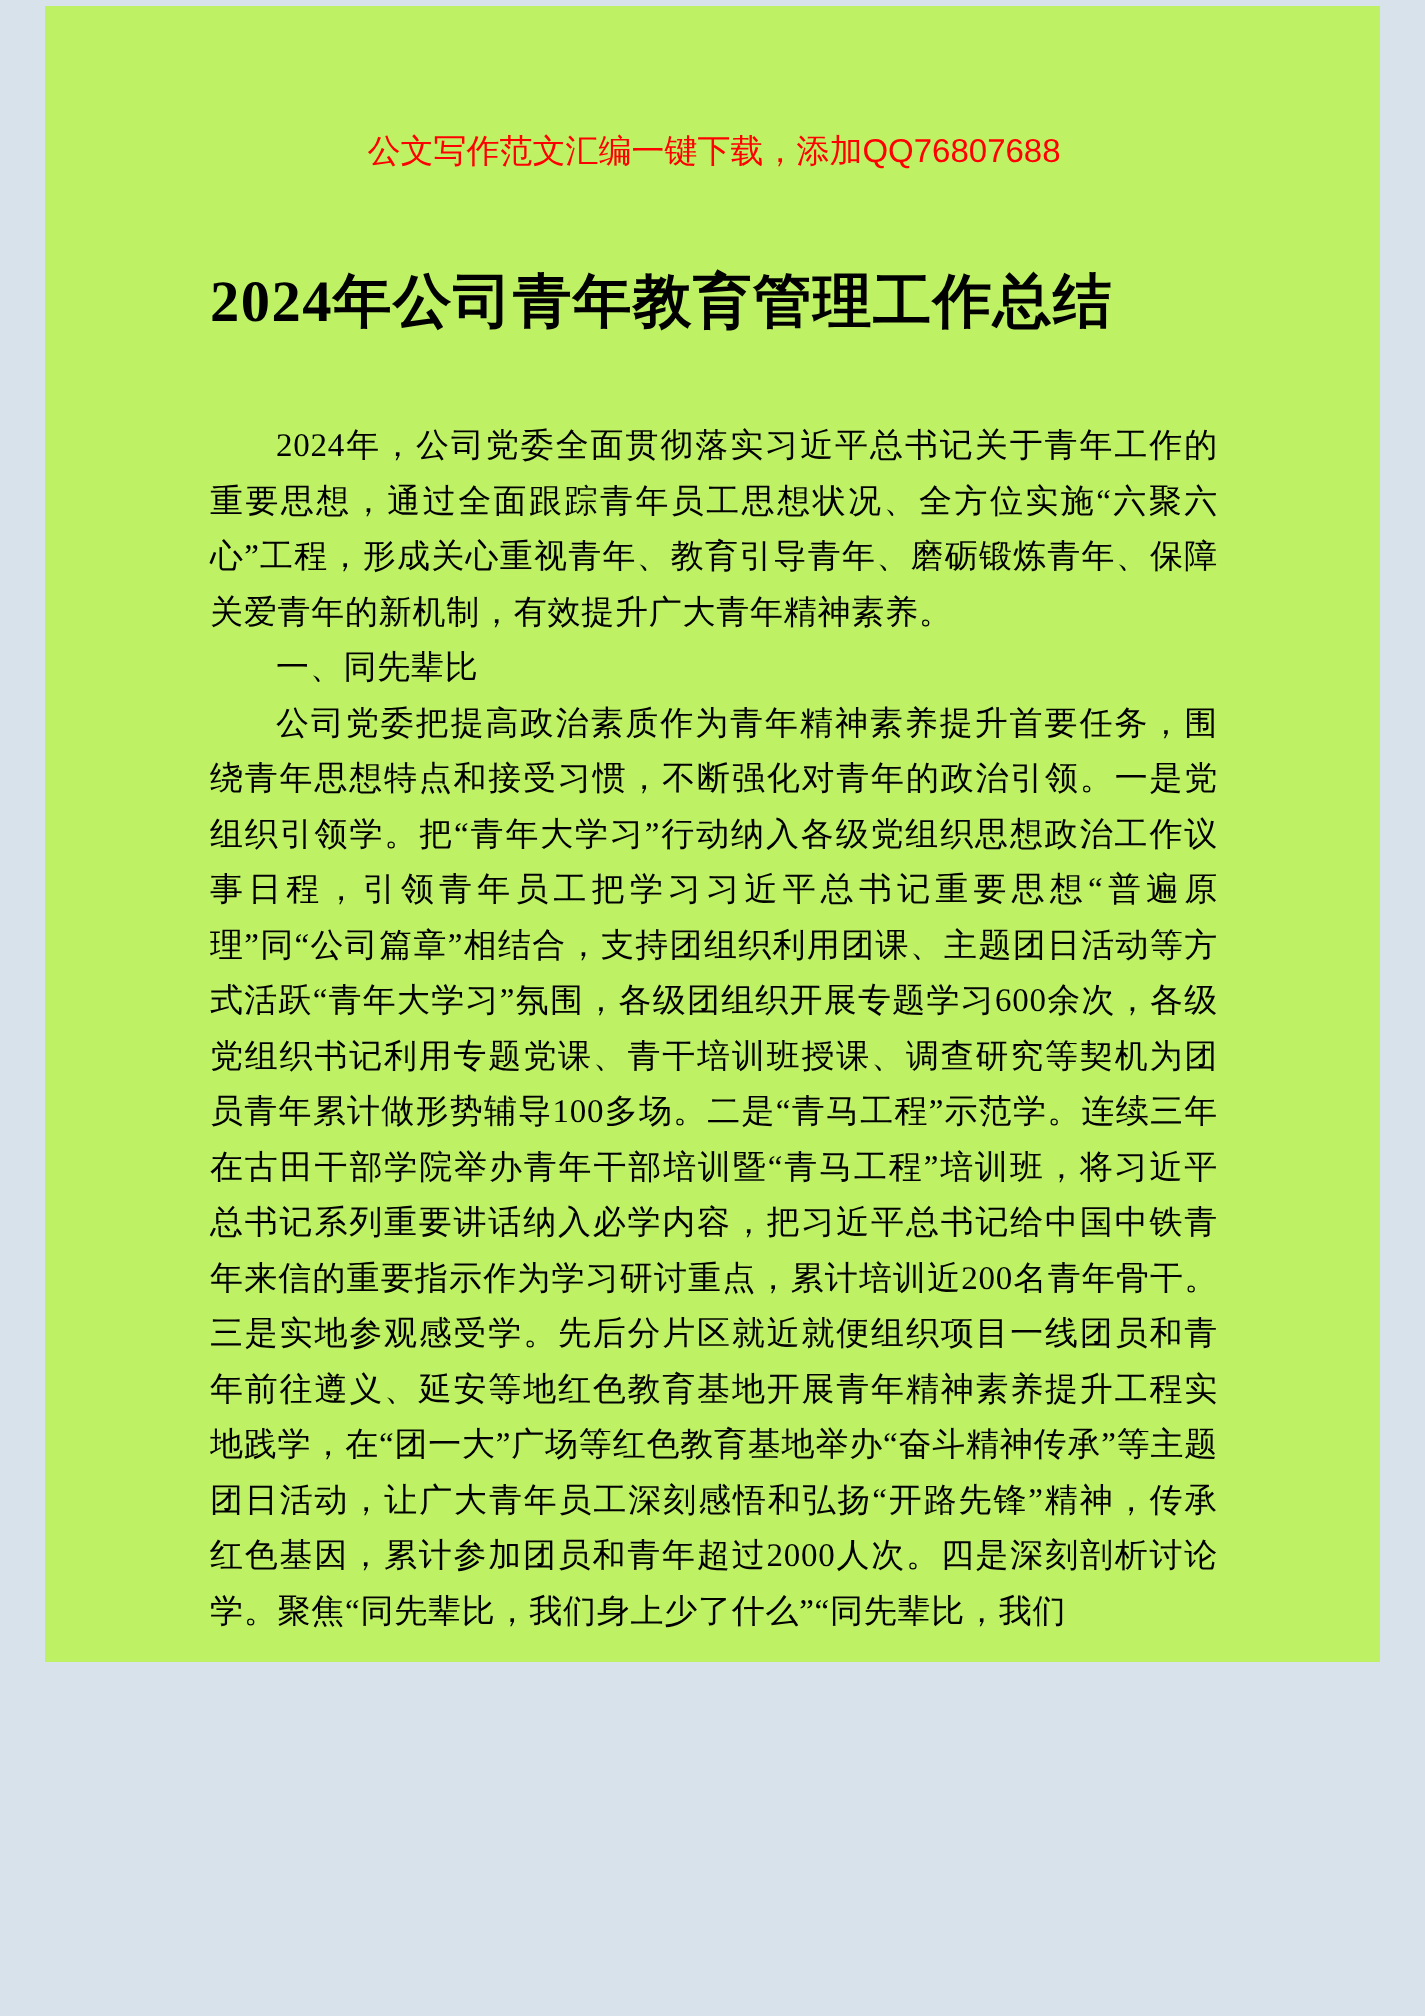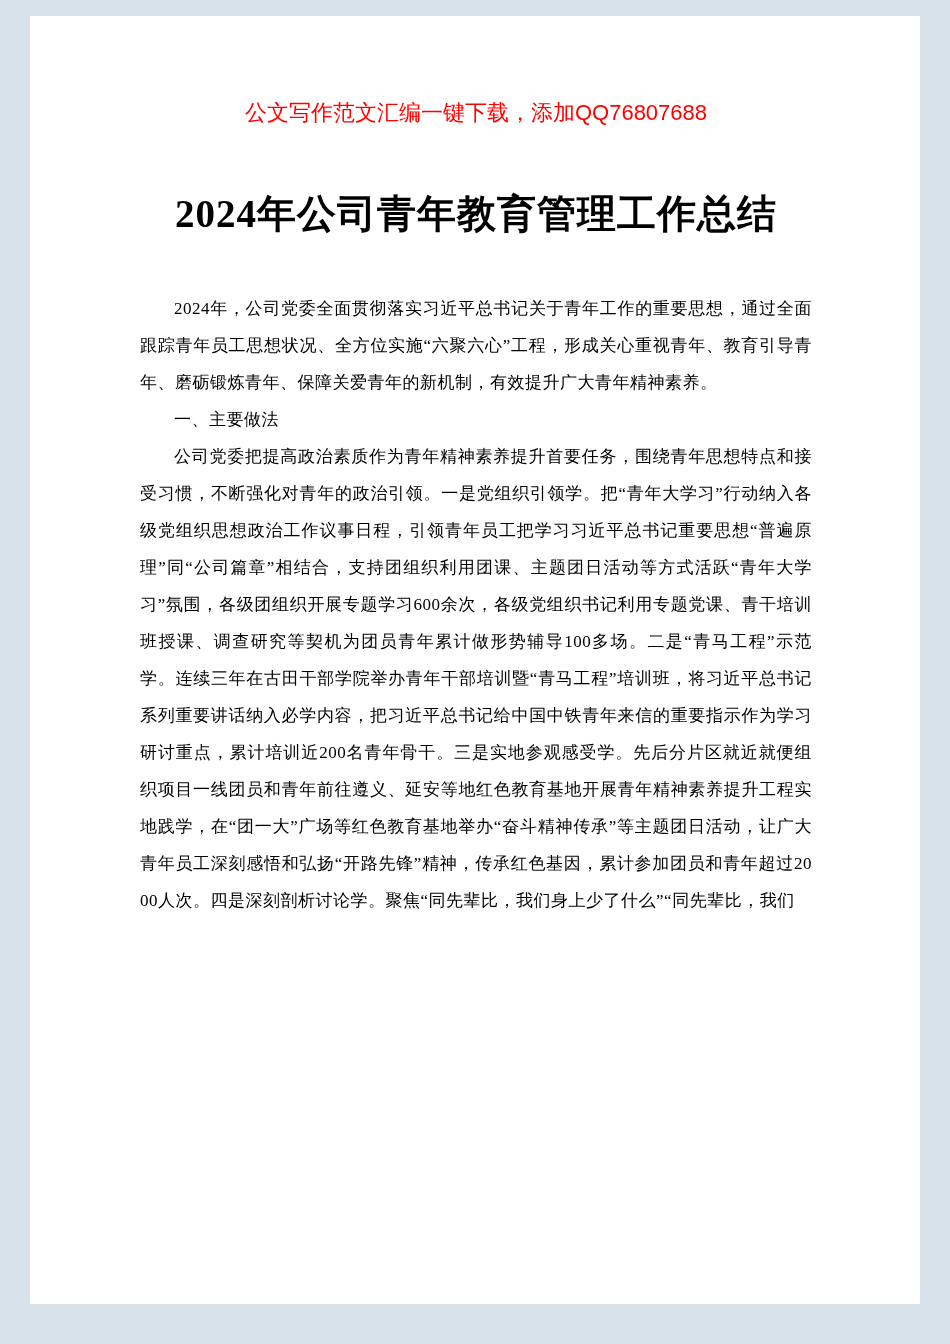--- a/index.html
+++ b/index.html
@@ -7,60 +7,59 @@
     width: 950px;
     height: 1344px;
     background: #d8e2ea;
     overflow: hidden;
     font-family: "Liberation Serif", "DejaVu Serif", serif;
     color: #000000;
   }
   .page {
     box-sizing: border-box;
     width: 890px;
-    height: 1288px;
-    margin: 16px auto;
-    background: #ffffff;
+    height: 1104px;
+    margin: 4px auto;
+    background: #bef264;
     padding: 84px 108px 0 110px;
   }
   .notice {
     text-align: center;
     color: #ff0000;
     font-size: 22px;
     line-height: 26px;
     font-family: "Liberation Sans", "DejaVu Sans", sans-serif;
     font-weight: 400;
   }
   .title {
     margin: 64px 0 0 0;
-    text-align: center;
     font-size: 39px;
     line-height: 48px;
     font-weight: 700;
     letter-spacing: 1px;
   }
   .doc-body {
     margin-top: 52px;
   }
   .doc-body p {
     margin: 0;
-    font-size: 17px;
+    font-size: 22px;
     line-height: 37px;
     text-align: justify;
     text-indent: 2em;
     letter-spacing: 0.5px;
     word-break: break-all;
   }
 </style>
 </head>
 <body>
 
 <div class="page">
   <div class="notice">公文写作范文汇编一键下载，添加QQ76807688</div>
 
   <h1 class="title">2024年公司青年教育管理工作总结</h1>
 
   <div class="doc-body">
     <p>2024年，公司党委全面贯彻落实习近平总书记关于青年工作的重要思想，通过全面跟踪青年员工思想状况、全方位实施“六聚六心”工程，形成关心重视青年、教育引导青年、磨砺锻炼青年、保障关爱青年的新机制，有效提升广大青年精神素养。</p>
-    <p>一、主要做法</p>
+    <p>一、同先辈比</p>
     <p>公司党委把提高政治素质作为青年精神素养提升首要任务，围绕青年思想特点和接受习惯，不断强化对青年的政治引领。一是党组织引领学。把“青年大学习”行动纳入各级党组织思想政治工作议事日程，引领青年员工把学习习近平总书记重要思想“普遍原理”同“公司篇章”相结合，支持团组织利用团课、主题团日活动等方式活跃“青年大学习”氛围，各级团组织开展专题学习600余次，各级党组织书记利用专题党课、青干培训班授课、调查研究等契机为团员青年累计做形势辅导100多场。二是“青马工程”示范学。连续三年在古田干部学院举办青年干部培训暨“青马工程”培训班，将习近平总书记系列重要讲话纳入必学内容，把习近平总书记给中国中铁青年来信的重要指示作为学习研讨重点，累计培训近200名青年骨干。三是实地参观感受学。先后分片区就近就便组织项目一线团员和青年前往遵义、延安等地红色教育基地开展青年精神素养提升工程实地践学，在“团一大”广场等红色教育基地举办“奋斗精神传承”等主题团日活动，让广大青年员工深刻感悟和弘扬“开路先锋”精神，传承红色基因，累计参加团员和青年超过2000人次。四是深刻剖析讨论学。聚焦“同先辈比，我们身上少了什么”“同先辈比，我们</p>
   </div>
 </div>
 
 </body></html>

